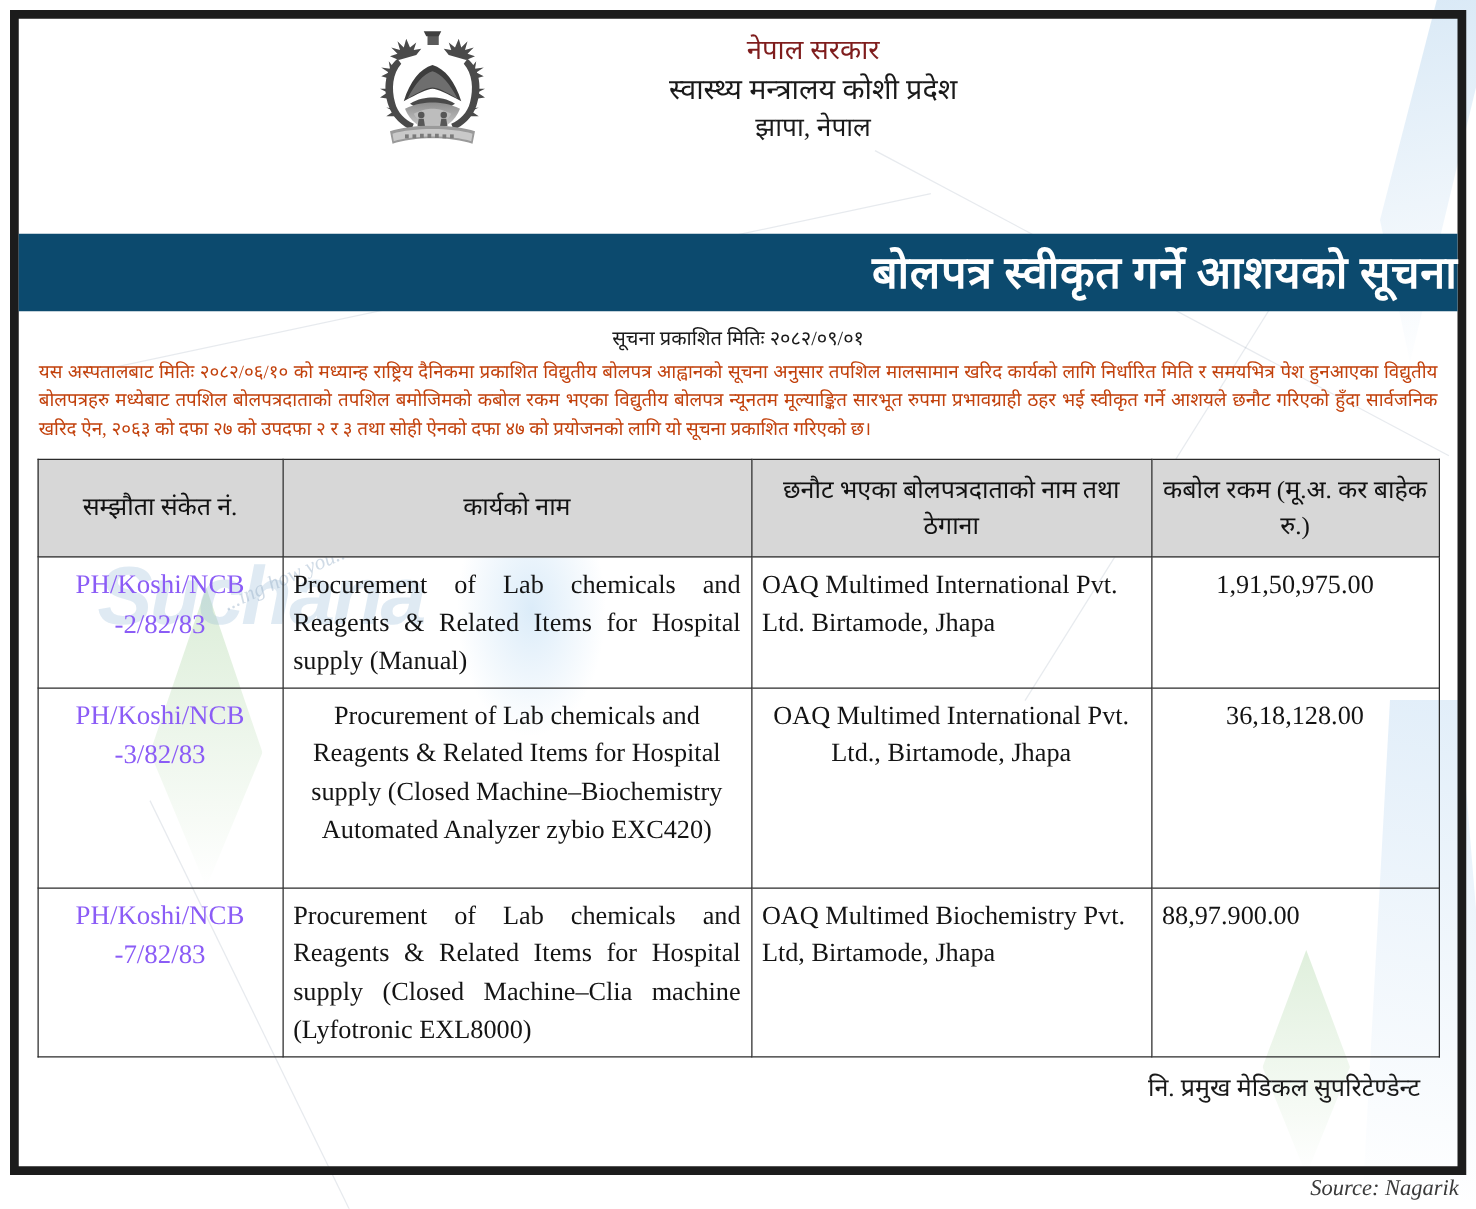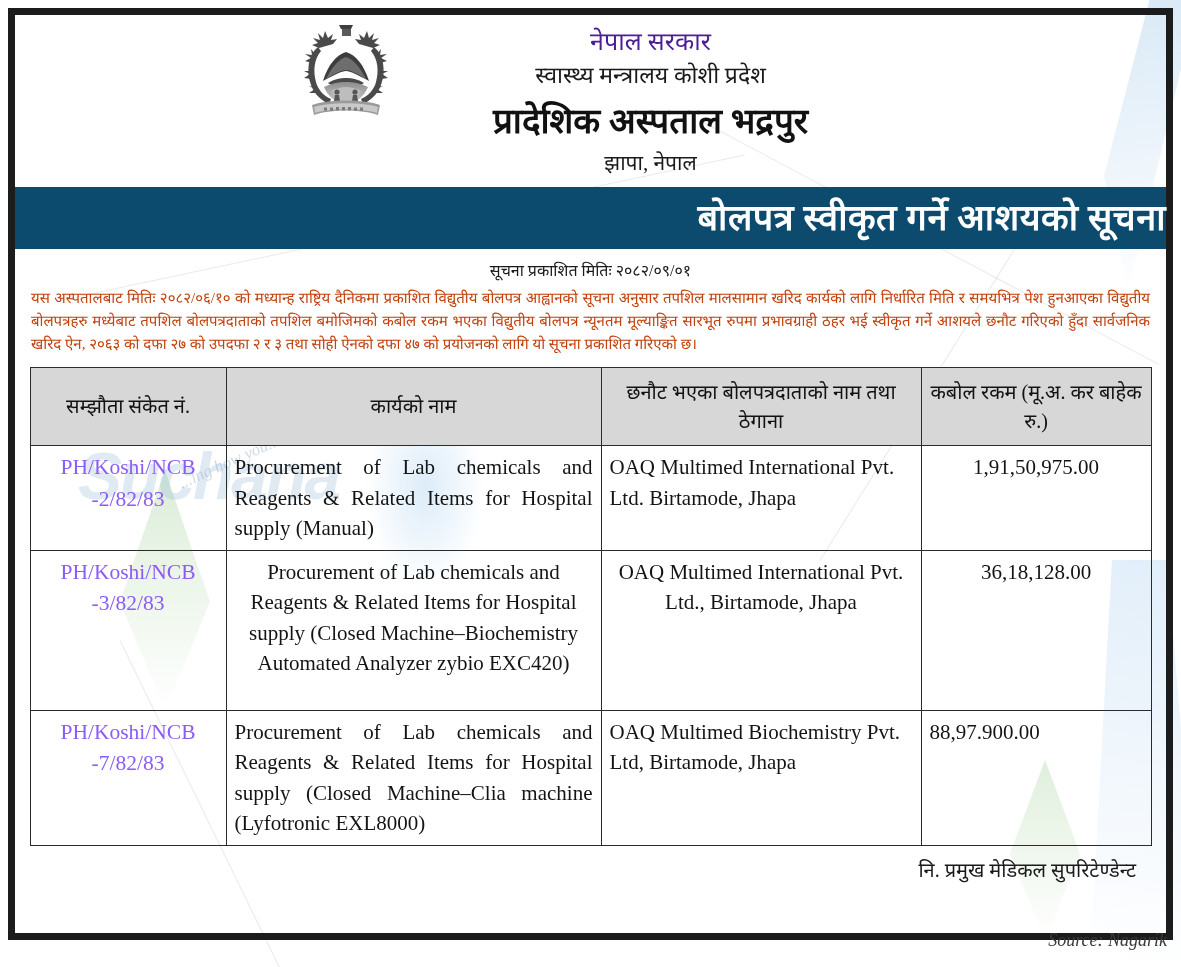--- a/index.html
+++ b/index.html
@@ -102,23 +102,23 @@
   .emblem {
     position: absolute;
     left: 283px; top: 6px;
     width: 96px; height: 100px;
   }
   .org-lines {
     text-align: center;
     padding-left: 120px;
   }
   .org-gov {
-    font-size: 25px;
+    font-size: 22px;
     line-height: 1.35;
-    color: #4c1d95;
+    color: #7f1d1d;
   }
   .org-ministry {
     font-size: 23px;
     line-height: 1.45;
     color: #1a1a1a;
   }
   .org-hospital {
     font-size: 35px;
     font-weight: 700;
     line-height: 1.5;
@@ -239,21 +239,21 @@
     text-align: right;
     font-size: 20px;
     color: #1a1a1a;
     padding: 10px 18px 0 0;
   }
 
   
   .source-caption {
     position: absolute;
     right: 14px;
-    bottom: 16px;
+    bottom: 6px;
     font-family: "Liberation Serif", serif;
     font-style: italic;
     font-size: 18px;
     color: #3a3a3a;
     z-index: 3;
   }
 </style>
 </head>
 <body>
 
@@ -322,21 +322,20 @@
           <rect x="50" y="86" width="3" height="3.4"></rect>
           <rect x="56" y="86.5" width="3" height="3.2"></rect>
           <rect x="62" y="86.5" width="3" height="3.2"></rect>
         </g>
       </svg>
     </div>
 
     <div class="org-lines">
       <div class="org-gov">नेपाल सरकार</div>
       <div class="org-ministry">स्वास्थ्य मन्त्रालय कोशी प्रदेश</div>
-      <div class="org-hospital">प्रादेशिक अस्पताल भद्रपुर</div>
       <div class="org-place">झापा, नेपाल</div>
     </div>
   </div>
 
   <div class="title-band">
     <div class="title-band-text">बोलपत्र स्वीकृत गर्ने आशयको सूचना</div>
   </div>
 
   <div class="body-area">
 

